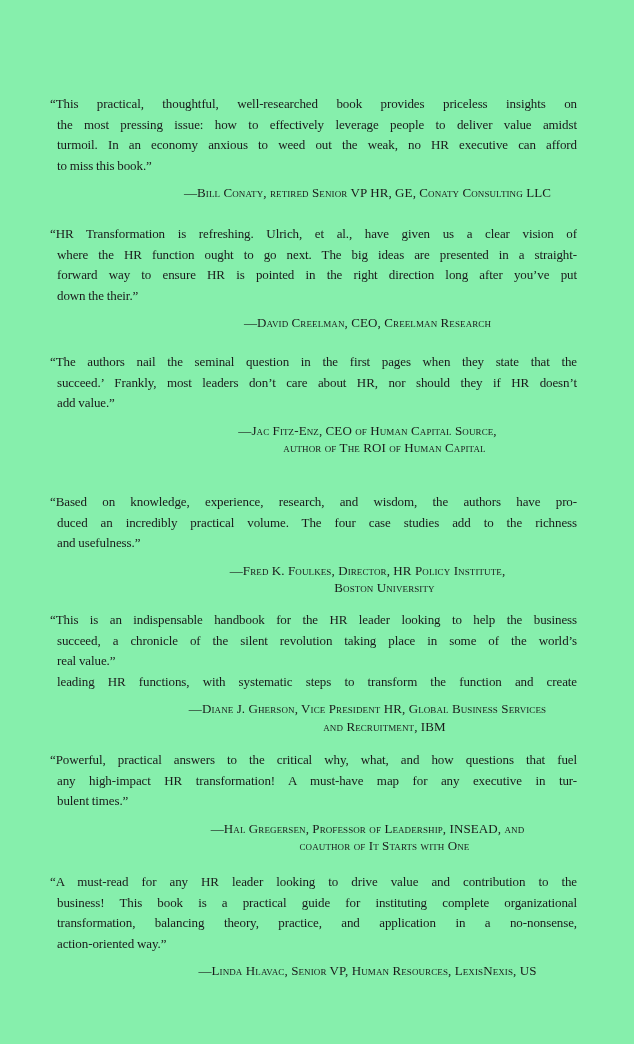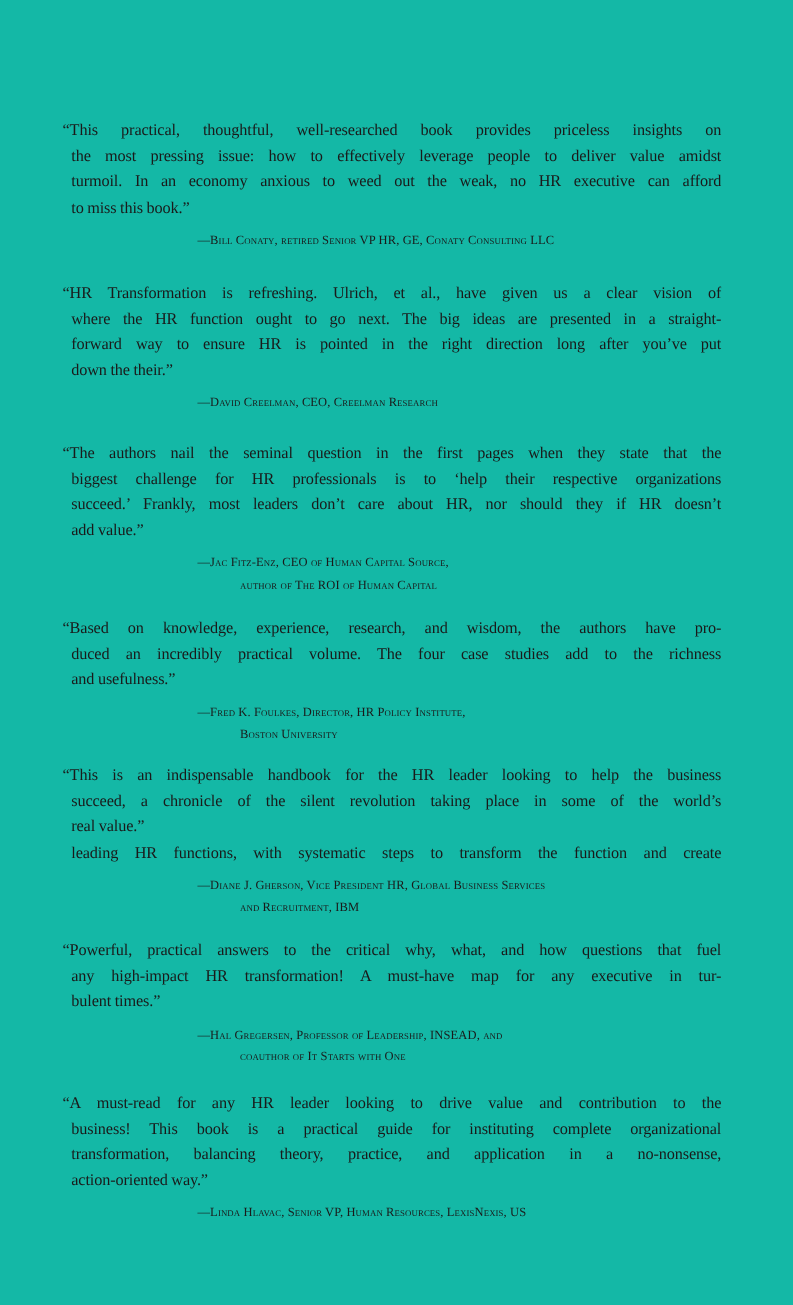--- a/index.html
+++ b/index.html
@@ -1,21 +1,21 @@
 <!DOCTYPE html>
 <html><head>
 <meta charset="utf-8">
 <style>
   html, body {
     margin: 0; padding: 0; background: #ffffff;
   }
   .page {
     position: relative;
     width: 634px; height: 1044px;
-    background: #14b8a6;
+    background: #86efac;
     overflow: hidden;
     font-family: "Liberation Serif", "DejaVu Serif", serif;
     color: #1a1a1a;
   }
   .quote-block {
     position: absolute;
     left: 57px;
     width: 520px;
   }
   .qline {
@@ -29,24 +29,25 @@
     text-align-last: justify;
   }
   .qline.first { margin-left: -7px; }
   .qline.last  { text-align: center; text-align-last: left; }
   .it { }
   .attr {
     margin-left: 101px;
     margin-top: 8px;
   }
   .attr-line {
-    font-size: 10px;
+    font-size: 13px;
     line-height: 17.5px;
     font-variant: small-caps;
     letter-spacing: 0.1px;
+    text-align: center;
   }
   .attr-line + .attr-line { margin-left: 34px; }
 </style>
 </head>
 <body>
 
 <main class="page">
   <section class="quote-block" style="top: 94px">
       <div class="qline first"><span>“This practical, thoughtful, well-researched book provides priceless insights on</span></div>
       <div class="qline"><span>the most pressing issue: how to effectively leverage people to deliver value amidst</span></div>
@@ -60,21 +61,20 @@
       <div class="qline first"><span>“</span><span class="it">HR Transformation</span><span> is refreshing. Ulrich, et al., have given us a clear vision of</span></div>
       <div class="qline"><span>where the HR function ought to go next. The big ideas are presented in a straight-</span></div>
       <div class="qline"><span>forward way to ensure HR is pointed in the right direction long after you’ve put</span></div>
       <div class="qline last"><span>down the their.”</span></div>
       <div class="attr">
         <div class="attr-line"><span>—David Creelman, CEO, Creelman Research</span></div>
       </div>
     </section>
   <section class="quote-block" style="top: 352px">
       <div class="qline first"><span>“The authors nail the seminal question in the first pages when they state that the</span></div>
-      <div class="qline"><span>biggest challenge for HR professionals is to ‘help their respective organizations</span></div>
       <div class="qline"><span>succeed.’ Frankly, most leaders don’t care about HR, nor should they if HR doesn’t</span></div>
       <div class="qline last"><span>add value.”</span></div>
       <div class="attr">
         <div class="attr-line"><span>—Jac Fitz-Enz, CEO of Human Capital Source,</span></div>
         <div class="attr-line"><span>author of </span><span class="it">The ROI of Human Capital</span></div>
       </div>
     </section>
   <section class="quote-block" style="top: 492px">
       <div class="qline first"><span>“Based on knowledge, experience, research, and wisdom, the authors have pro-</span></div>
       <div class="qline"><span>duced an incredibly practical volume. The four case studies add to the richness</span></div>

